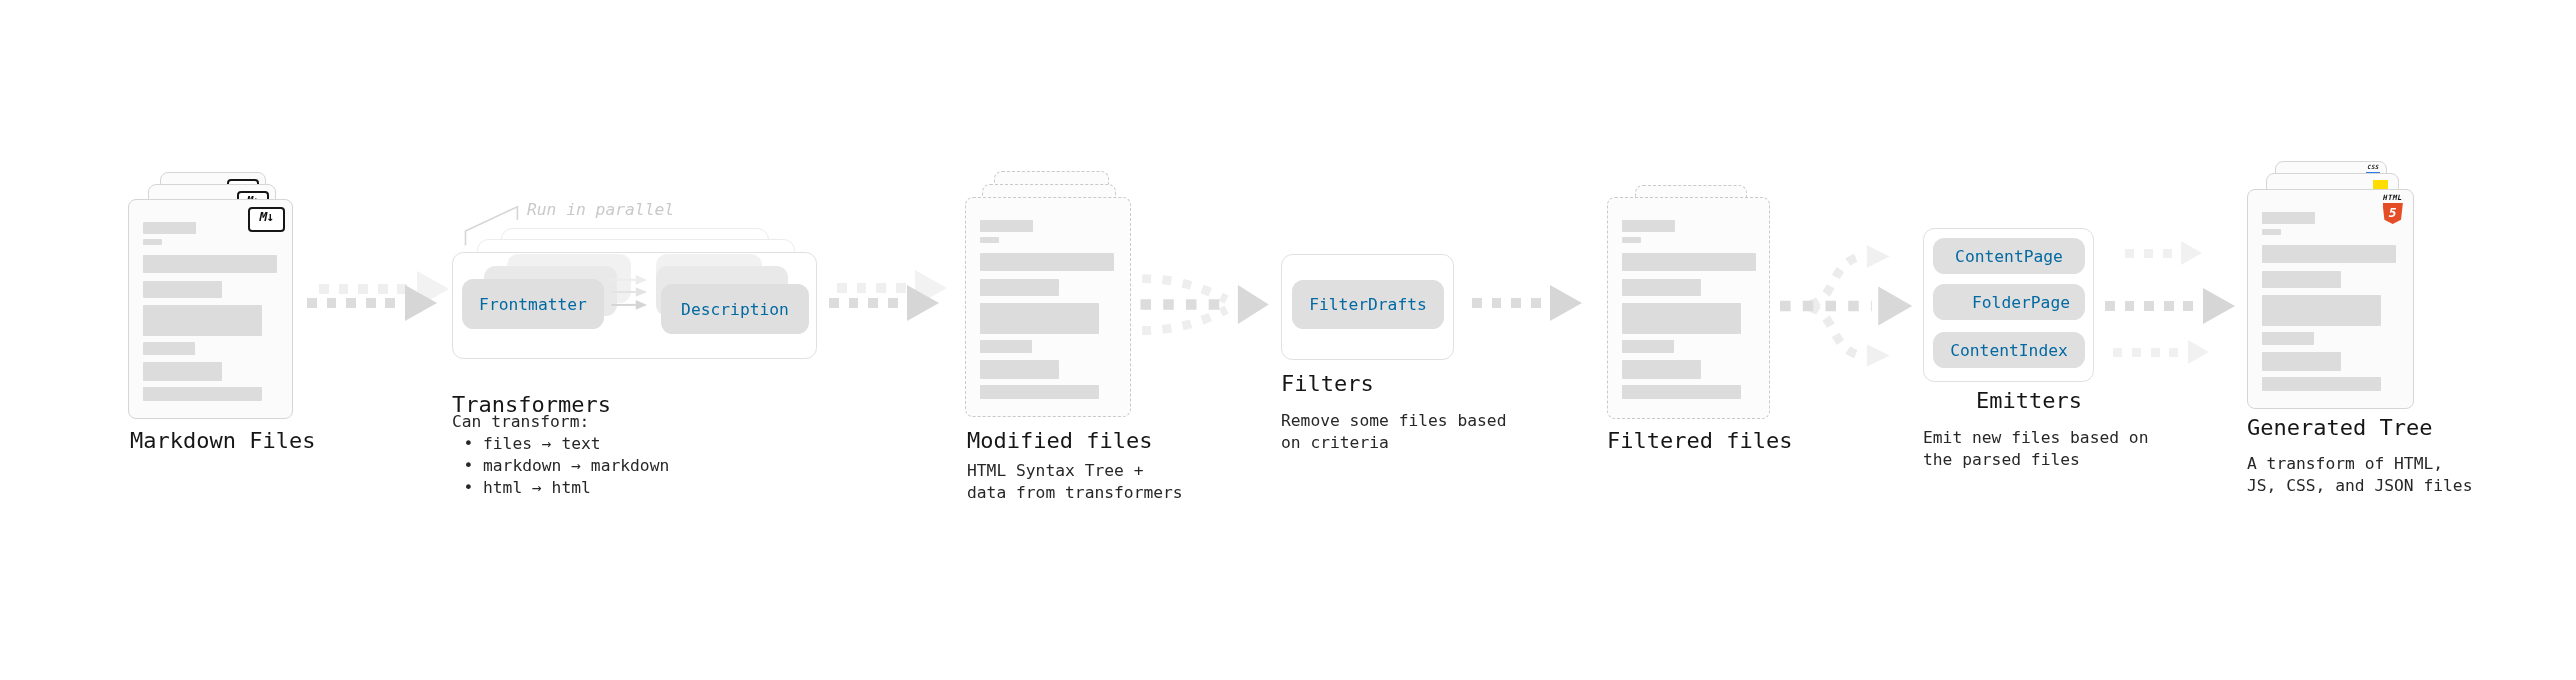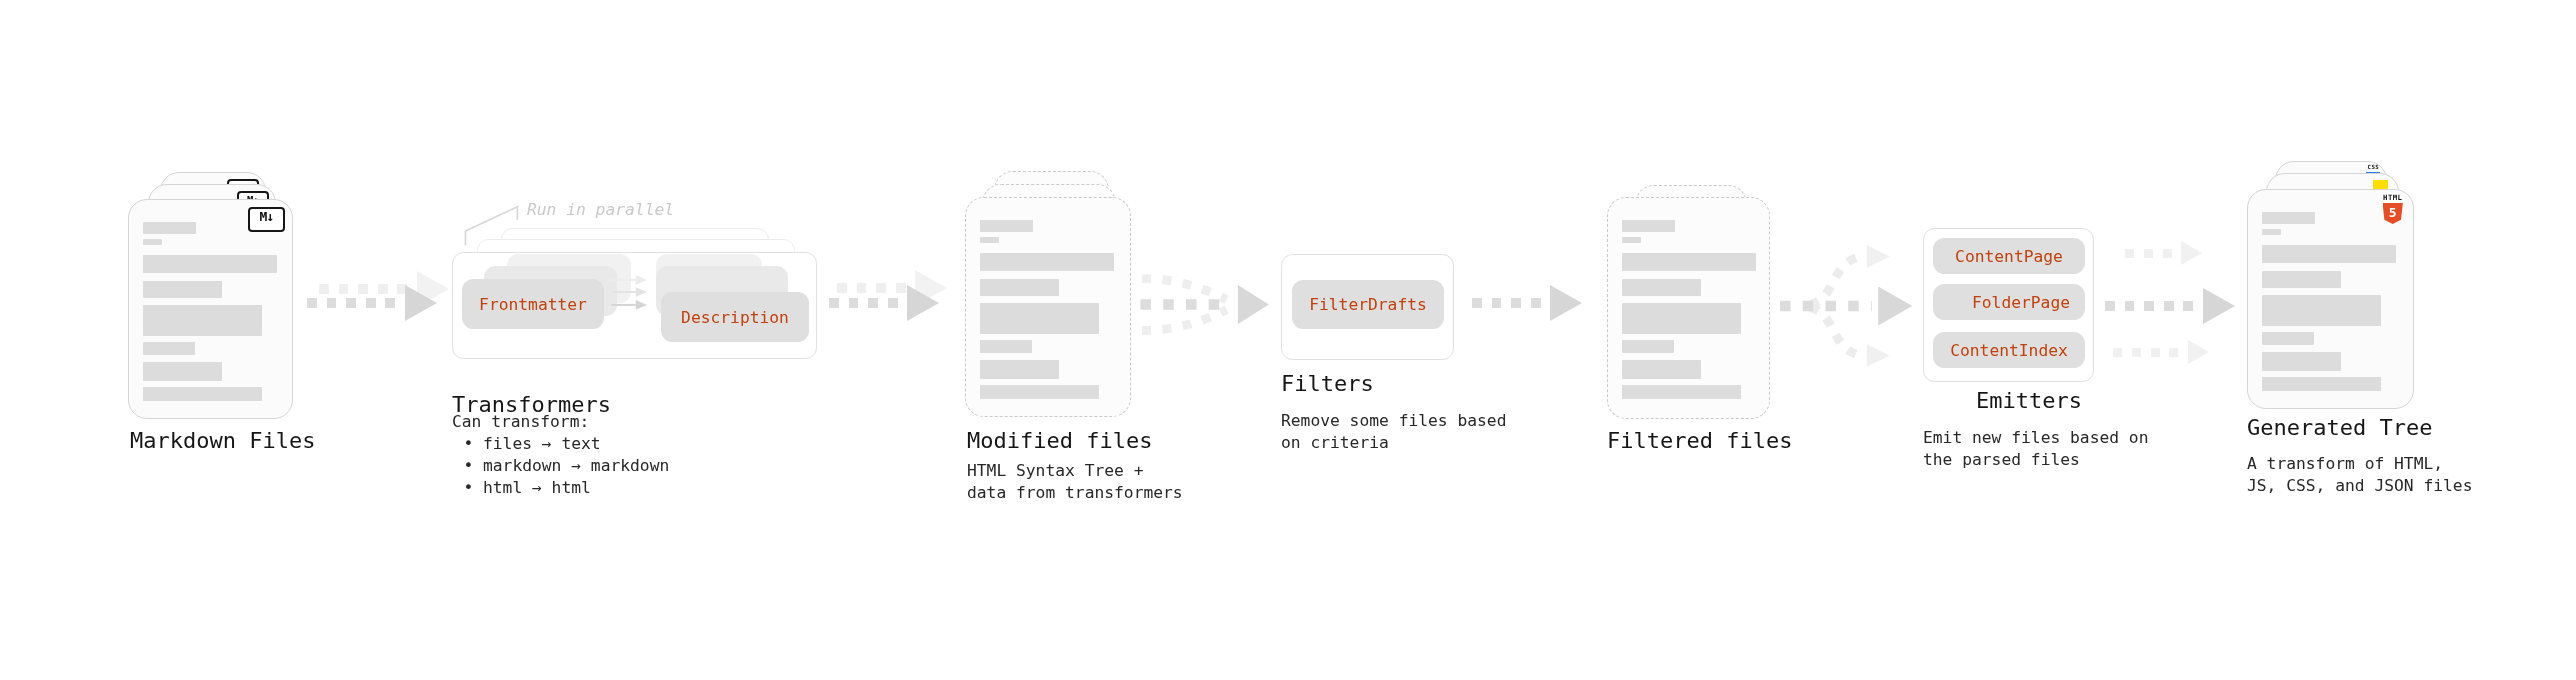--- a/index.html
+++ b/index.html
@@ -4,21 +4,21 @@
 <style>
   html,body { margin:0; padding:0; background:#ffffff; }
   .canvas {
     position:relative; width:2576px; height:681px; background:#ffffff;
     font-family:"DejaVu Sans Mono","Liberation Mono",monospace;
     color:#1c1c1c; overflow:hidden;
   }
 
   
   .card { position:absolute; box-sizing:border-box; background:#fbfbfb;
-          border:1.6px solid #d5d5d5; border-radius:19px; }
+          border:1.6px solid #d5d5d5; border-radius:8px;font-style:italic; }
   .card.dashed { border:1.6px dashed #c9c9c9; background:#fcfcfc; }
   .bars { position:absolute; left:14px; top:22px; }
   .bars i { display:block; background:#dcdcdc; border-radius:0.8px; }
   .bars .b1 { width:53px;  height:12.2px; }
   .bars .b2 { width:18.7px;  height:5.7px;  margin-top:4.9px; }
   .bars .b3 { width:134px; height:18px; margin-top:10.6px; }
   .bars .b4 { width:79px;  height:17px; margin-top:7.3px; }
   .bars .b5 { width:119px; height:31px; margin-top:7.3px; }
   .bars .b6 { width:52px;  height:13px; margin-top:6.5px; }
   .bars .b7 { width:79px;  height:18.7px; margin-top:6.5px; }
@@ -42,21 +42,21 @@
   .css-word { font-size:5.7px; font-weight:bold; color:#111; line-height:5.7px; letter-spacing:0.4px; }
   .css-bar { height:2.4px; background:#2b7de9; margin-top:0.8px; }
 
   
   .obox { position:absolute; box-sizing:border-box; background:#ffffff;
           border:1.6px solid #e0e0e0; border-radius:11.4px; }
   .gbox { position:absolute; box-sizing:border-box; background:#ffffff;
           border:1.6px solid #ececec; border-radius:11.4px; }
   .pill { position:absolute; box-sizing:border-box; background:#dfdfdf; border-radius:11.4px;
           display:flex; align-items:center; justify-content:center;
-          font-size:16.3px; color:#c2410c; white-space:nowrap; }
+          font-size:16.3px; color:#0369a1; white-space:nowrap; }
   .pill.g1 { background:#e9e9e9; }
   .pill.g2 { background:#f1f1f1; }
 
   
   .title { position:absolute; font-size:22px; line-height:26px; color:#161616; white-space:nowrap; }
   .sub   { position:absolute; font-size:16.3px; line-height:22px; color:#272727; white-space:nowrap; }
   .annotation { position:absolute; font-size:16.3px; color:#c9c9c9; white-space:nowrap; }
   ul.bullets { position:absolute; list-style:none; margin:0; padding:0 0 0 11.4px;
     font-size:16.3px; line-height:22px; color:#272727; }
   ul.bullets li::before { content:"• "; }
@@ -127,21 +127,21 @@
     <svg width="73" height="49" style="left:459px;top:200px;" viewBox="0 0 90 60">
       <polyline points="72,24 72,8 8,38 8,56" fill="none" stroke="#d6d6d6" stroke-width="2"></polyline>
     </svg>
     <div class="annotation" style="left:527px;top:200px;font-style:italic;">Run in parallel</div>
 
     <div class="pill g2" style="left:507px;top:254px;width:124px;height:49px;"></div>
     <div class="pill g1" style="left:484px;top:266px;width:133px;height:50px;"></div>
     <div class="pill g2" style="left:656px;top:254px;width:106px;height:49px;"></div>
     <div class="pill g1" style="left:656px;top:266px;width:132px;height:50px;"></div>
     <div class="pill" style="left:462px;top:279px;width:142px;height:50px;">Frontmatter</div>
-    <div class="pill" style="left:661px;top:292px;width:148px;height:50px;">Description</div>
+    <div class="pill" style="left:661px;top:284px;width:148px;height:50px;">Description</div>
 
     <svg width="49" height="42" style="left:608px;top:271px;" viewBox="0 0 60 52">
       <path d="M4 11 H34" stroke="#ececec" stroke-width="2.5" fill="none"></path>
       <polygon points="34,5 48,11 34,17" fill="#ececec"></polygon>
       <path d="M4 26 H34" stroke="#e3e3e3" stroke-width="2.5" fill="none"></path>
       <polygon points="34,20 48,26 34,32" fill="#e3e3e3"></polygon>
       <path d="M4 42 H34" stroke="#d4d4d4" stroke-width="2.5" fill="none"></path>
       <polygon points="34,36 48,42 34,48" fill="#d4d4d4"></polygon>
     </svg>
 

